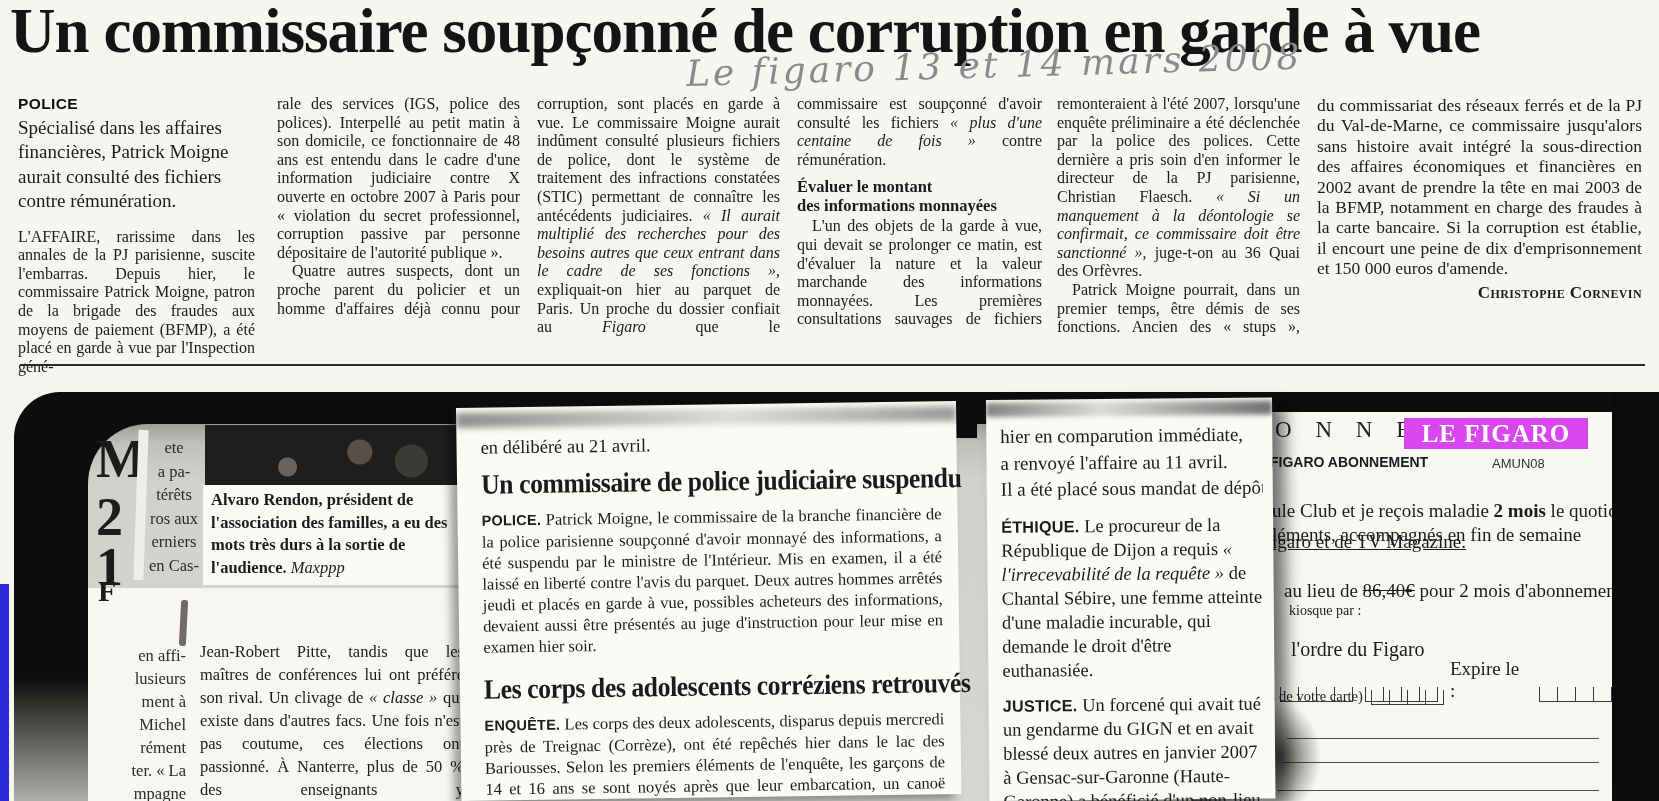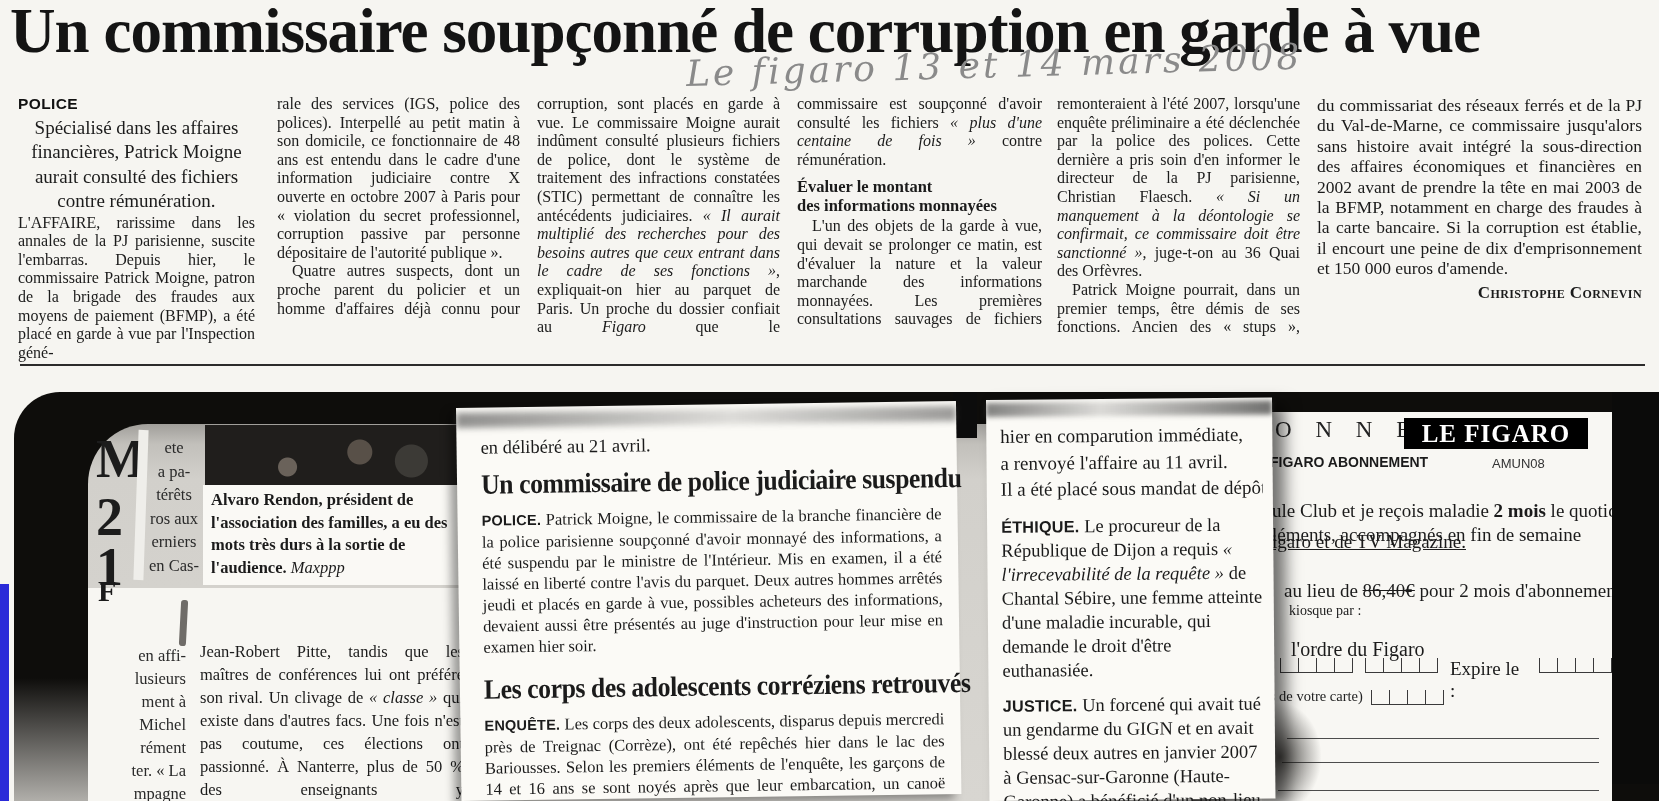--- a/index.html
+++ b/index.html
@@ -19,21 +19,21 @@
   .col p.cont{text-align-last:justify;}
   .col p.ind{text-indent:15px;}
   .col1{left:18px;width:237px;}
   .col2{left:277px;width:243px;}
   .col3{left:537px;width:243px;}
   .col4{left:797px;width:245px;}
   .col5{left:1057px;width:243px;}
   .col6{left:1317px;width:325px;font-size:17.5px;line-height:20.4px;}
   .kicker{font-family:"Liberation Sans",sans-serif;font-weight:bold;
     font-size:15.5px;letter-spacing:.4px;color:#111;margin-bottom:2px;}
-  .standfirst{font-size:19px;line-height:24.5px;text-align:center;}
+  .standfirst{font-size:19px;line-height:24.5px;text-align:left;margin-bottom:14px;}
   .subhead{font-weight:bold;font-size:16.5px;line-height:19px;margin:8px 0 2px;
     white-space:pre-line;text-align:left;}
   .byline{margin-top:4px;text-align:right;font-weight:bold;
     font-variant:small-caps;font-size:17px;letter-spacing:.4px;}
   .top-rule{position:absolute;left:20px;top:364px;width:1625px;height:2px;background:#2b2b2b;}
   
   .bottom{position:absolute;left:0;top:388px;width:1659px;height:413px;}
   .black-frame{position:absolute;left:14px;top:4px;width:1645px;height:409px;
     background:#0e0d0b;border-top-left-radius:46px;}
   .frame-fade{position:absolute;left:14px;top:290px;width:76px;height:123px;
@@ -89,21 +89,21 @@
     font-size:13px;color:#333;}
   .addr1{position:absolute;left:36px;top:42px;font-family:"Liberation Sans",sans-serif;
     font-weight:bold;font-size:14px;white-space:nowrap;}
   .addr2{position:absolute;left:52px;top:60px;font-family:"Liberation Sans",sans-serif;
     font-weight:bold;font-size:14px;}
   .offer{position:absolute;left:80px;font-size:19px;white-space:nowrap;}
   .o1{top:88px;} .o2{top:112px;} .o3{top:119px;text-decoration:underline;}
   .price{position:absolute;left:92px;top:168px;font-size:19px;white-space:nowrap;}
   .kiosque{position:absolute;left:97px;top:191px;font-size:14px;}
   .ordre{position:absolute;left:99px;top:226px;font-size:20px;}
-  .boxrow{position:absolute;left:88px;top:246px;display:flex;align-items:flex-start;gap:12px;
+  .boxrow{position:absolute;left:88px;top:246px;display:flex;align-items:flex-end;gap:12px;
     font-size:19px;}
   .cells{display:flex;border-bottom:1.5px solid #3a3a3a;height:14px;}
   .cells span{display:block;width:17px;border-left:1.5px solid #3a3a3a;}
   .cells span:last-child{border-right:1.5px solid #3a3a3a;}
   .noterow{position:absolute;left:46px;top:276px;display:flex;align-items:flex-end;gap:8px;
     font-size:14.5px;color:#222;}
   .form-rule{position:absolute;height:1px;background:#4c4c4c;}
   .fr1{left:95px;top:326px;width:312px;}
   .fr2{left:90px;top:350px;width:317px;}
   .fr3{left:86px;top:378px;width:321px;}
@@ -203,21 +203,21 @@
       <div class="blur-band"></div>
       <div class="clip-topfrag">en délibéré au 21 avril.</div>
       <h2 class="clip-headline">Un commissaire de police judiciaire suspendu</h2>
       <p class="art"><span class="kseg">POLICE. </span><span>Patrick Moigne, le commissaire de la branche financière de la police parisienne soupçonné d'avoir monnayé des informations, a été suspendu par le ministre de l'Intérieur. Mis en examen, il a été laissé en liberté contre l'avis du parquet. Deux autres hommes arrêtés jeudi et placés en garde à vue, possibles acheteurs des informations, devaient aussi être présentés au juge d'instruction pour leur mise en examen hier soir.</span></p>
       <h2 class="clip-headline art2h">Les corps des adolescents corréziens retrouvés</h2>
       <p class="art"><span class="kseg">ENQUÊTE. </span><span>Les corps des deux adolescents, disparus depuis mercredi près de Treignac (Corrèze), ont été repêchés hier dans le lac des Bariousses. Selon les premiers éléments de l'enquête, les garçons de 14 et 16 ans se sont noyés après que leur embarcation, un canoë vétuste, a chaviré.</span></p>
     </div>
 
     <div class="sub-page">
       <div class="bonnement">B O N N E M E N T</div>
-      <div class="figaro-logo" style="background: #000000; color: rgb(255, 255, 255);">LE FIGARO</div>
+      <div class="figaro-logo" style="background: #d946ef; color: rgb(255, 255, 255);">LE FIGARO</div>
       <div class="amun">AMUN08</div>
       <div class="addr1">a : LE FIGARO ABONNEMENT</div>
       <div class="addr2">70</div>
       <div class="offer o1"><span style="font-weight: normal;">ule Club</span><span> et je reçois maladie </span><span style="font-weight: bold;">2 mois</span><span> le quotidien</span></div>
       <div class="offer o2">léments, accompagnés en fin de semaine</div>
       <div class="offer o3">igaro et de TV Magazine.</div>
       <div class="price"><span>au lieu de </span><span style="text-decoration: line-through; margin-top: 32px;">86,40€</span><span> pour 2 mois d'abonnement,</span></div>
       <div class="kiosque">kiosque par :</div>
       <div class="ordre">l'ordre du Figaro</div>
 

